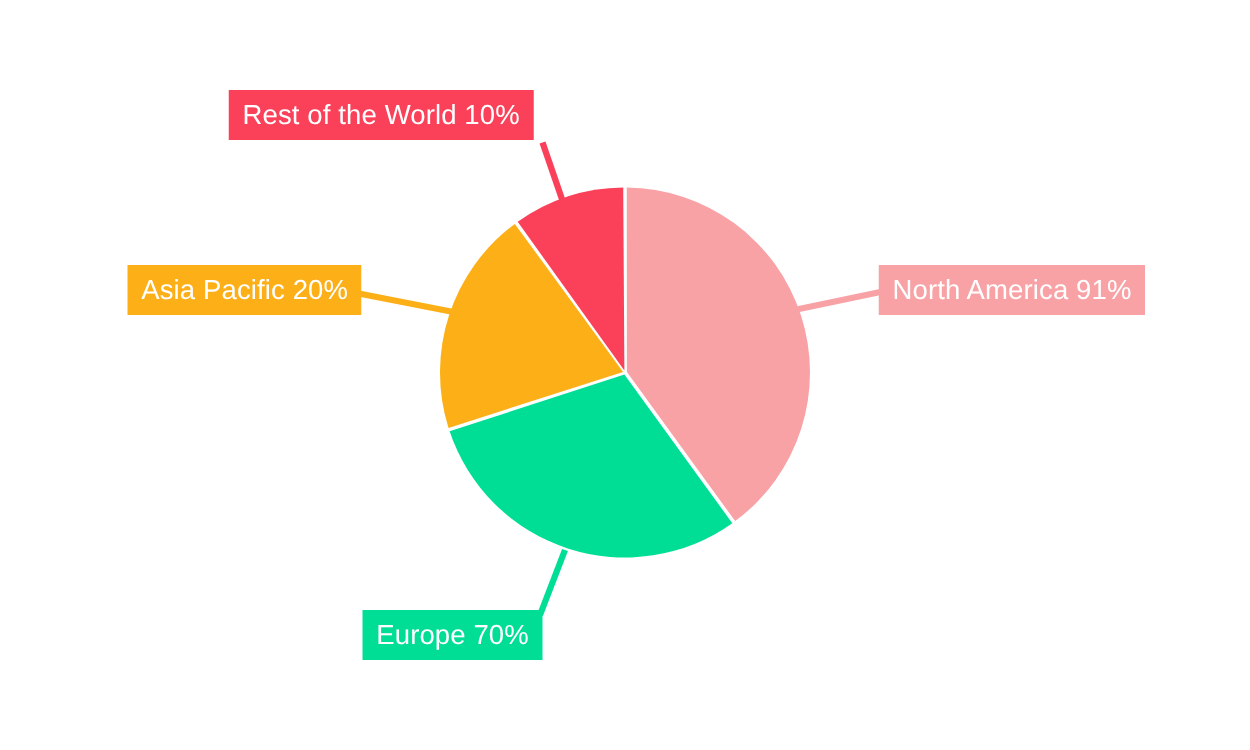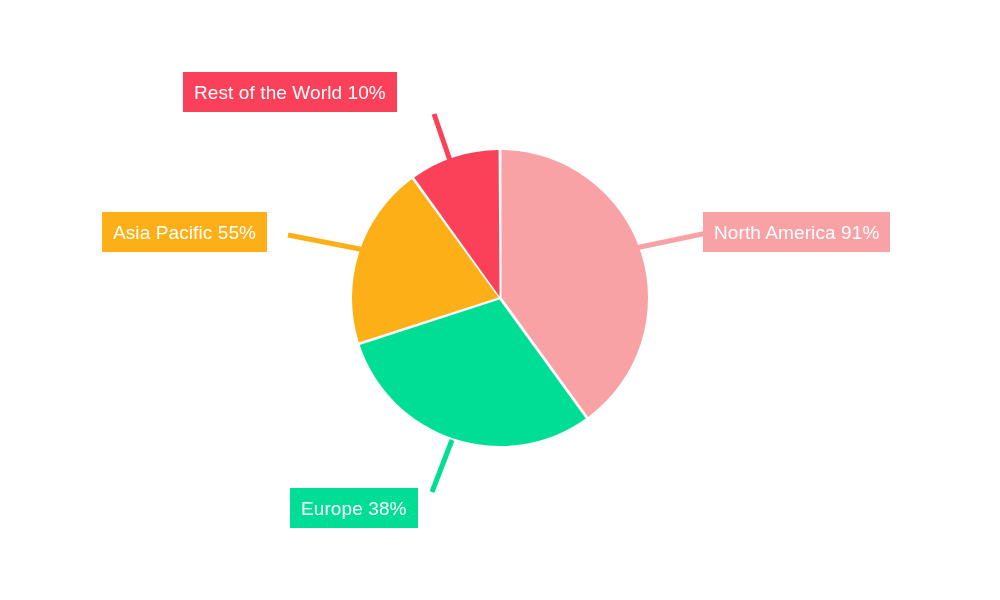--- a/index.html
+++ b/index.html
@@ -26,21 +26,21 @@
     height: 600px;
     display: block;
   }
   .slice-label-box {
     position: absolute;
     display: flex;
     align-items: center;
     justify-content: center;
     color: #ffffff;
     font-family: "Liberation Sans", sans-serif;
-    font-size: 19px;
+    font-size: 22px;
     font-weight: 400;
     line-height: 1;
     white-space: nowrap;
     letter-spacing: 0.1px;
     box-sizing: border-box;
     padding: 0 11px;
     height: 40px;
   }
   #label-north-america { left: 703px; top: 212px; }
   #label-europe        { left: 290px; top: 488px; }
@@ -71,24 +71,24 @@
 
       <path id="slice-rest-world" fill="#FA4159" d="M 414.16 177.44 A 148 148 0 0 1 498.58 150.01 L 499.51 296.48 Z"></path>
     </g>
   </svg>
 
   <div class="slice-label-box" id="label-north-america" style="background:#F8A2A6;">
     <span>North America 91%</span>
   </div>
 
   <div class="slice-label-box" id="label-europe" style="background:#00DE95;">
-    <span>Europe 38%</span>
+    <span>Europe 70%</span>
   </div>
 
   <div class="slice-label-box" id="label-asia-pacific" style="background:#FCAF17;">
-    <span>Asia Pacific 55%</span>
+    <span>Asia Pacific 20%</span>
   </div>
 
   <div class="slice-label-box" id="label-rest-world" style="background:#FA4159;">
     <span>Rest of the World 10%</span>
   </div>
 
 </div>
 
 </body></html>

